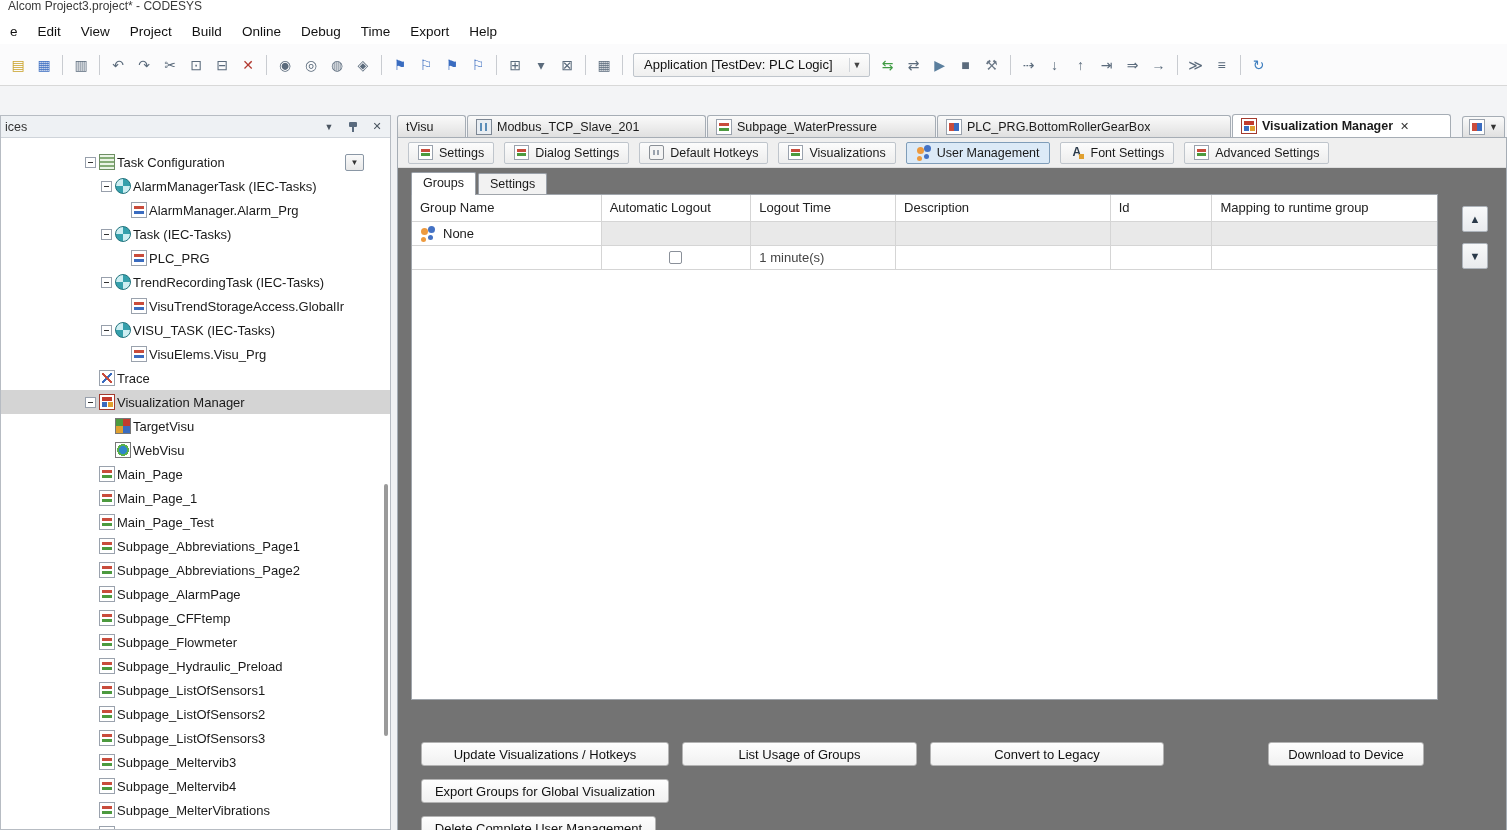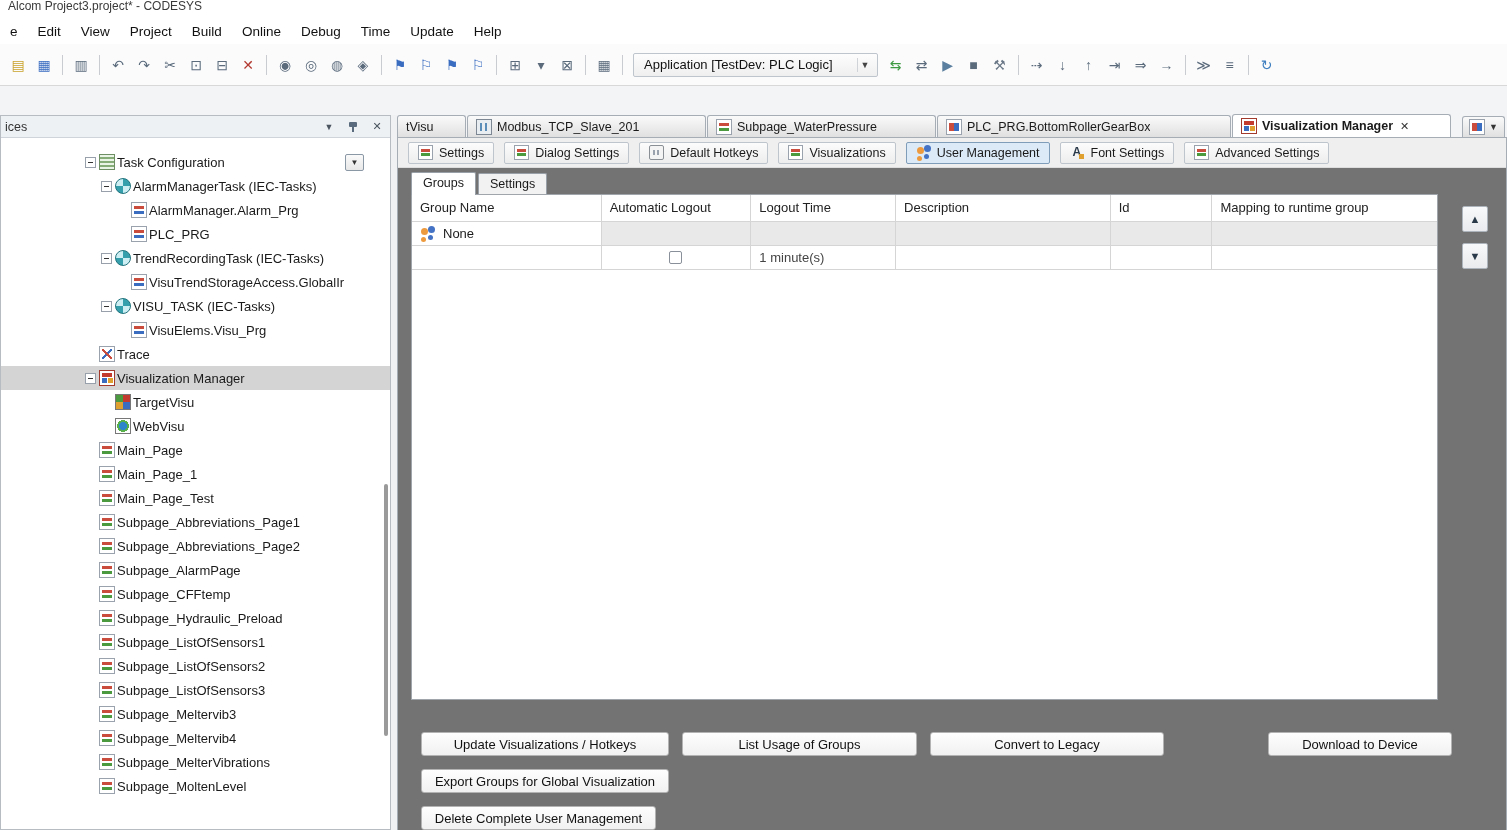--- a/index.html
+++ b/index.html
@@ -16,21 +16,21 @@
   .tbi[data-kind="sep"] { width:1px; height:20px; background:#c9ccd1; margin:0 4px; border-radius:0; }
   .tbi[data-name="open-project-icon"]{ color:#c9a227; }
   .tbi[data-name="save-icon"]{ color:#3a6cc0; }
   .tbi[data-name="delete-icon"]{ color:#b23a31; }
   .tbi[data-name="bookmark-toggle-icon"],.tbi[data-name="bookmark-next-icon"],
   .tbi[data-name="bookmark-previous-icon"],.tbi[data-name="bookmark-clear-icon"]{ color:#3a6cc0; }
   .tbi[data-name="login-icon"]{ color:#3f9b43; }
   .tbi[data-name="start-icon"]{ color:#5b7f9e; }
   .tbi[data-name="wrench-icon"]{ color:#6a7786; }
   .tbi[data-name="refresh-icon"]{ color:#3f7fbf; }
-  .app-combo { display:flex; align-items:center; gap:24px; height:24px; padding:0 4px 0 10px; margin:0 4px;
+  .app-combo { display:flex; align-items:center; gap:16px; height:24px; padding:0 4px 0 10px; margin:0 4px;
                border:1px solid #bfc5cc; border-radius:2px; background:linear-gradient(#fdfdfd,#efefef); }
   .app-combo .lbl { font-size:13px; color:#111; white-space:nowrap; }
   .app-combo .dd { font-size:9px; color:#444; padding:2px 3px; border-left:1px solid #d0d4d9; }
   .topspacer { height:29px; background:#f3f4f6; }
 
   
   .main { display:flex; height:715px; }
 
   
   .devices { width:391px; height:715px; background:#ffffff; border:1px solid #b7bcc3; display:flex; flex-direction:column; position:relative; }
@@ -138,28 +138,28 @@
   .checkbox { width:13px; height:13px; border:1px solid #8a9099; background:#fff; border-radius:2px; margin:0 auto; }
   .cell-muted { color:#444; }
 
   .arrow-btn { position:absolute; right:19px; width:26px; height:26px; border:1px solid #aeb4bb; border-radius:2px;
                background:linear-gradient(#f8f9fa,#e9ebee); display:flex; align-items:center; justify-content:center;
                font-size:11px; color:#2b3a4a; }
   .arrow-up { top:91px; }
   .arrow-down { top:128px; }
 
   .btn-row { display:flex; gap:13px; padding-left:23px; flex:none; }
-  .btn-row-1 { margin-top:32px; }
+  .btn-row-1 { margin-top:42px; }
   .btn-row-2 { margin-top:13px;flex-direction:column; }
   .action-btn { height:24px; border:1px solid #b3b3b3; border-radius:3px; background:linear-gradient(#fefefe,#f1f1f1);
                 font-size:13px; color:#111; font-family:"Liberation Sans", sans-serif; white-space:nowrap; overflow:hidden; }
   .btn-row > button:nth-of-type(1){ width:248px; }
   .btn-row > button:nth-of-type(2){ width:235px; }
   .btn-row > button:nth-of-type(3){ width:234px; }
-  .btn-row > button:nth-of-type(4){ width:184px; margin-left:91px; }
+  .btn-row > button:nth-of-type(4){ width:156px; margin-left:91px; }
 </style>
 </head>
 <body>
 
 <div class="titlebar" data-name="window-titlebar">
   <span data-name="window-title">Alcom Project3.project* - CODESYS</span>
 </div>
 
 <div class="menubar" data-name="menubar">
 
@@ -172,21 +172,21 @@
     <span class="menu-item" data-name="menu-item">Project</span>
 
     <span class="menu-item" data-name="menu-item">Build</span>
 
     <span class="menu-item" data-name="menu-item">Online</span>
 
     <span class="menu-item" data-name="menu-item">Debug</span>
 
     <span class="menu-item" data-name="menu-item">Time</span>
 
-    <span class="menu-item" data-name="menu-item">Update</span>
+    <span class="menu-item" data-name="menu-item">Export</span>
 
     <span class="menu-item" data-name="menu-item">Help</span>
   </div>
 
 <div class="toolbar" data-name="toolbar">
   <span data-name="toolbar-icons-left" style="display:flex;align-items:center;gap:2px;">
 
       <span class="tbi" data-name="open-project-icon" data-kind="icon">▤</span>
 
       <span class="tbi" data-name="save-icon" data-kind="icon">▦</span>
@@ -314,20 +314,26 @@
 
         </div>
 
         <div class="tree-row" data-name="tree-item" data-level="2" data-expand="leaf" data-selected="false" data-dd="false">
           <span class="expand-box" data-name="expand-collapse-box"></span>
           <span class="tree-ico" data-ti="prg" data-name="program-call-icon"></span>
           <span class="tree-label" data-name="tree-item-label">AlarmManager.Alarm_Prg</span>
 
         </div>
 
+        <div class="tree-row" data-name="tree-item" data-level="1" data-expand="minus" data-selected="false" data-dd="false">
+          <span class="expand-box" data-name="expand-collapse-box"></span>
+          <span class="tree-ico" data-ti="task" data-name="iec-task-icon"></span>
+          <span class="tree-label" data-name="tree-item-label">Task (IEC-Tasks)</span>
+
+        </div>
 
         <div class="tree-row" data-name="tree-item" data-level="2" data-expand="leaf" data-selected="false" data-dd="false">
           <span class="expand-box" data-name="expand-collapse-box"></span>
           <span class="tree-ico" data-ti="prg" data-name="program-call-icon"></span>
           <span class="tree-label" data-name="tree-item-label">PLC_PRG</span>
 
         </div>
 
         <div class="tree-row" data-name="tree-item" data-level="1" data-expand="minus" data-selected="false" data-dd="false">
           <span class="expand-box" data-name="expand-collapse-box"></span>
@@ -427,20 +433,26 @@
 
         </div>
 
         <div class="tree-row" data-name="tree-item" data-level="0" data-expand="leaf" data-selected="false" data-dd="false">
           <span class="expand-box" data-name="expand-collapse-box"></span>
           <span class="tree-ico" data-ti="visupage" data-name="visualization-page-icon"></span>
           <span class="tree-label" data-name="tree-item-label">Subpage_CFFtemp</span>
 
         </div>
 
+        <div class="tree-row" data-name="tree-item" data-level="0" data-expand="leaf" data-selected="false" data-dd="false">
+          <span class="expand-box" data-name="expand-collapse-box"></span>
+          <span class="tree-ico" data-ti="visupage" data-name="visualization-page-icon"></span>
+          <span class="tree-label" data-name="tree-item-label">Subpage_Flowmeter</span>
+
+        </div>
 
         <div class="tree-row" data-name="tree-item" data-level="0" data-expand="leaf" data-selected="false" data-dd="false">
           <span class="expand-box" data-name="expand-collapse-box"></span>
           <span class="tree-ico" data-ti="visupage" data-name="visualization-page-icon"></span>
           <span class="tree-label" data-name="tree-item-label">Subpage_Hydraulic_Preload</span>
 
         </div>
 
         <div class="tree-row" data-name="tree-item" data-level="0" data-expand="leaf" data-selected="false" data-dd="false">
           <span class="expand-box" data-name="expand-collapse-box"></span>

